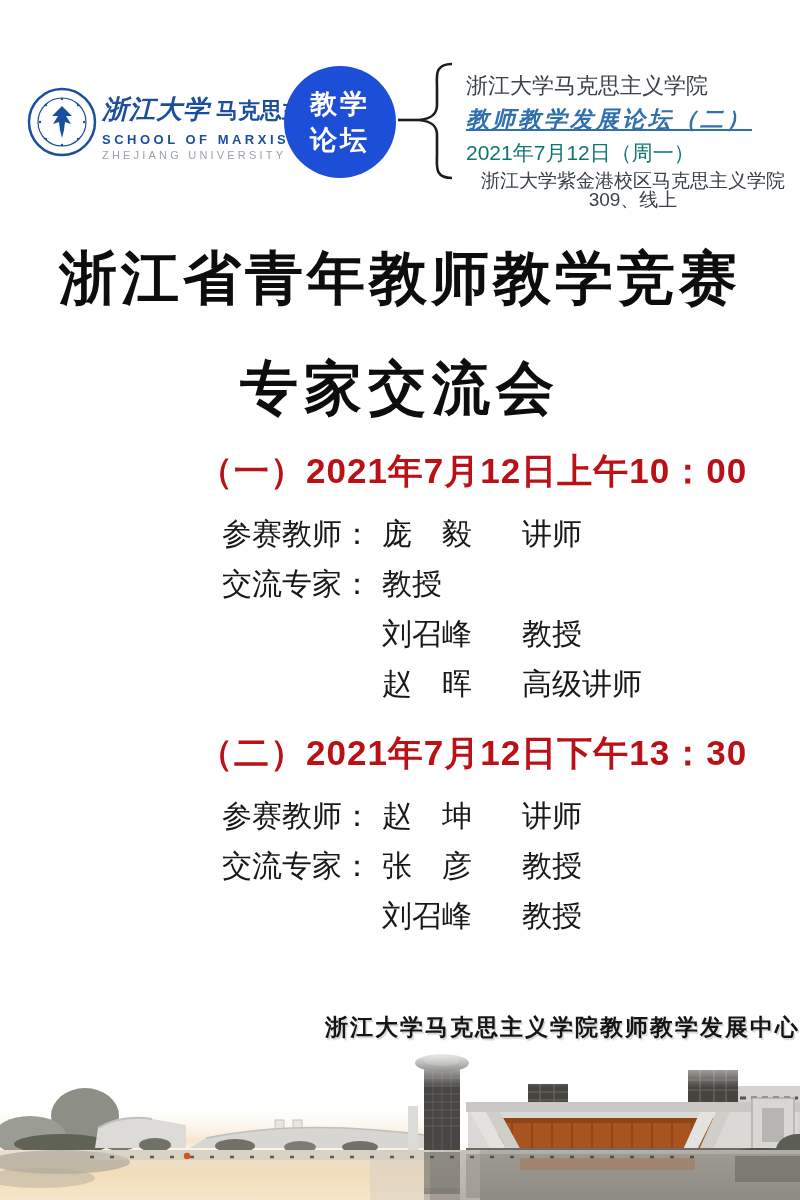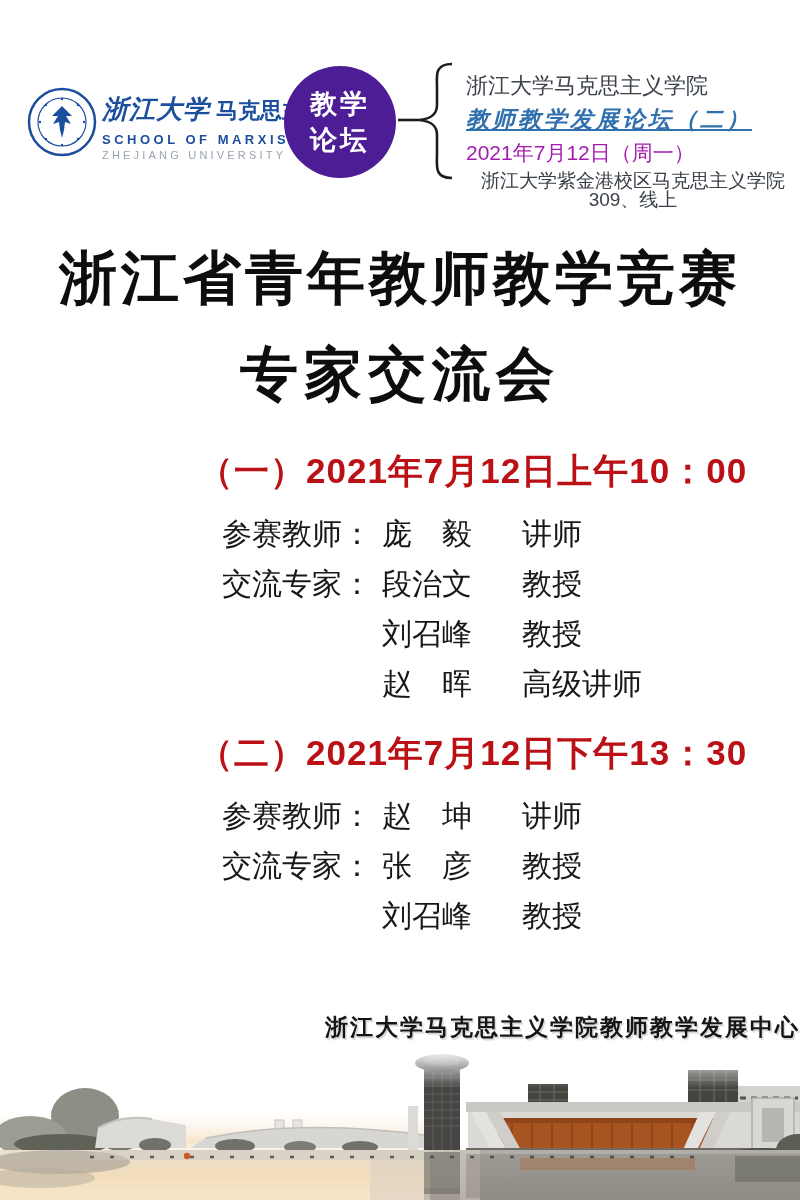--- a/index.html
+++ b/index.html
@@ -10,37 +10,37 @@
   .seal{position:absolute;left:26px;top:86px;}
   .logo-text{position:absolute;left:102px;top:92px;}
   .logo-cn{white-space:nowrap;}
   .logo-cn .uni{font-family:"Liberation Serif",serif;font-style:italic;font-weight:900;
                 font-size:26px;color:#1c4e9e;letter-spacing:1px;}
   .logo-cn .col{font-size:22px;font-weight:600;color:#1c4e9e;margin-left:6px;}
   .logo-en1{margin-top:5px;font-size:13px;font-weight:700;color:#1c4e9e;letter-spacing:3.5px;}
   .logo-en2{margin-top:2px;font-size:11px;font-weight:500;color:#9aa3ae;letter-spacing:3.2px;}
 
   .badge{position:absolute;left:284px;top:66px;width:112px;height:112px;border-radius:50%;
-         background:#4c1d95;display:flex;flex-direction:column;align-items:center;justify-content:center;}
+         background:#1d4ed8;display:flex;flex-direction:column;align-items:center;justify-content:center;}
   .badge span{color:#ffffff;font-size:27px;font-weight:700;line-height:36px;letter-spacing:3px;}
 
   .brace{position:absolute;left:396px;top:60px;}
 
   .event-info{position:absolute;left:466px;top:75px;line-height:1;}
   .ei1{font-size:22px;color:#3b4149;}
   .ei2{margin-top:11px;font-size:23px;font-weight:700;font-style:italic;color:#3070ad;
        font-family:"Liberation Serif",serif;letter-spacing:3px;text-decoration:underline;}
-  .ei3{margin-top:11px;font-size:21px;color:#a21caf;}
+  .ei3{margin-top:11px;font-size:21px;color:#0f766e;}
   .ei4{margin-top:8px;font-size:19px;color:#3b4149;text-align:center;}
 
   
   .main-title{position:absolute;top:240px;left:0;width:800px;text-align:center;
               font-family:"Liberation Serif","DejaVu Serif",serif;font-weight:900;color:#0d0d0d;}
   .main-title .t1{font-size:58px;letter-spacing:4px;}
-  .main-title .t2{font-size:58px;letter-spacing:6px;margin-top:18px;}
+  .main-title .t2{font-size:58px;letter-spacing:6px;margin-top:32px;}
 
   
   .session{position:absolute;left:155px;width:620px;margin-left:43px;}
   .s1{top:448px;}
   .s2{top:730px;}
   .session h2{margin:0;font-size:35px;font-weight:600;color:#ba1016;letter-spacing:1px;
               font-family:"Liberation Sans",sans-serif;white-space:nowrap;}
   .rows{margin-top:10px;margin-left:24px;font-family:"Liberation Serif","DejaVu Serif",serif;
         font-size:30px;color:#181818;}
   .row{display:flex;align-items:flex-end;height:50px;}
@@ -108,21 +108,20 @@
   <div class="session s1">
     <h2>（一）2021年7月12日上午10：00</h2>
     <div class="rows">
       <div class="row">
         <span class="lbl">参赛教师：</span>
         <span class="nm">庞　毅</span>
         <span class="tl">讲师</span>
       </div>
       <div class="row">
         <span class="lbl">交流专家：</span>
-        <span class="nm">段治文</span>
         <span class="tl">教授</span>
       </div>
       <div class="row">
         <span class="lbl"></span>
         <span class="nm">刘召峰</span>
         <span class="tl">教授</span>
       </div>
       <div class="row">
         <span class="lbl"></span>
         <span class="nm">赵　晖</span>

